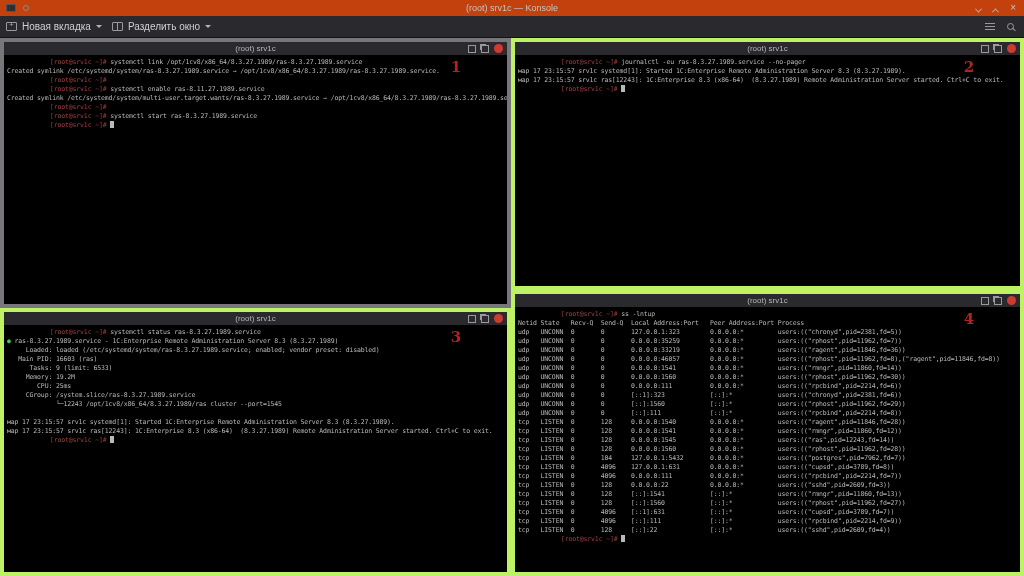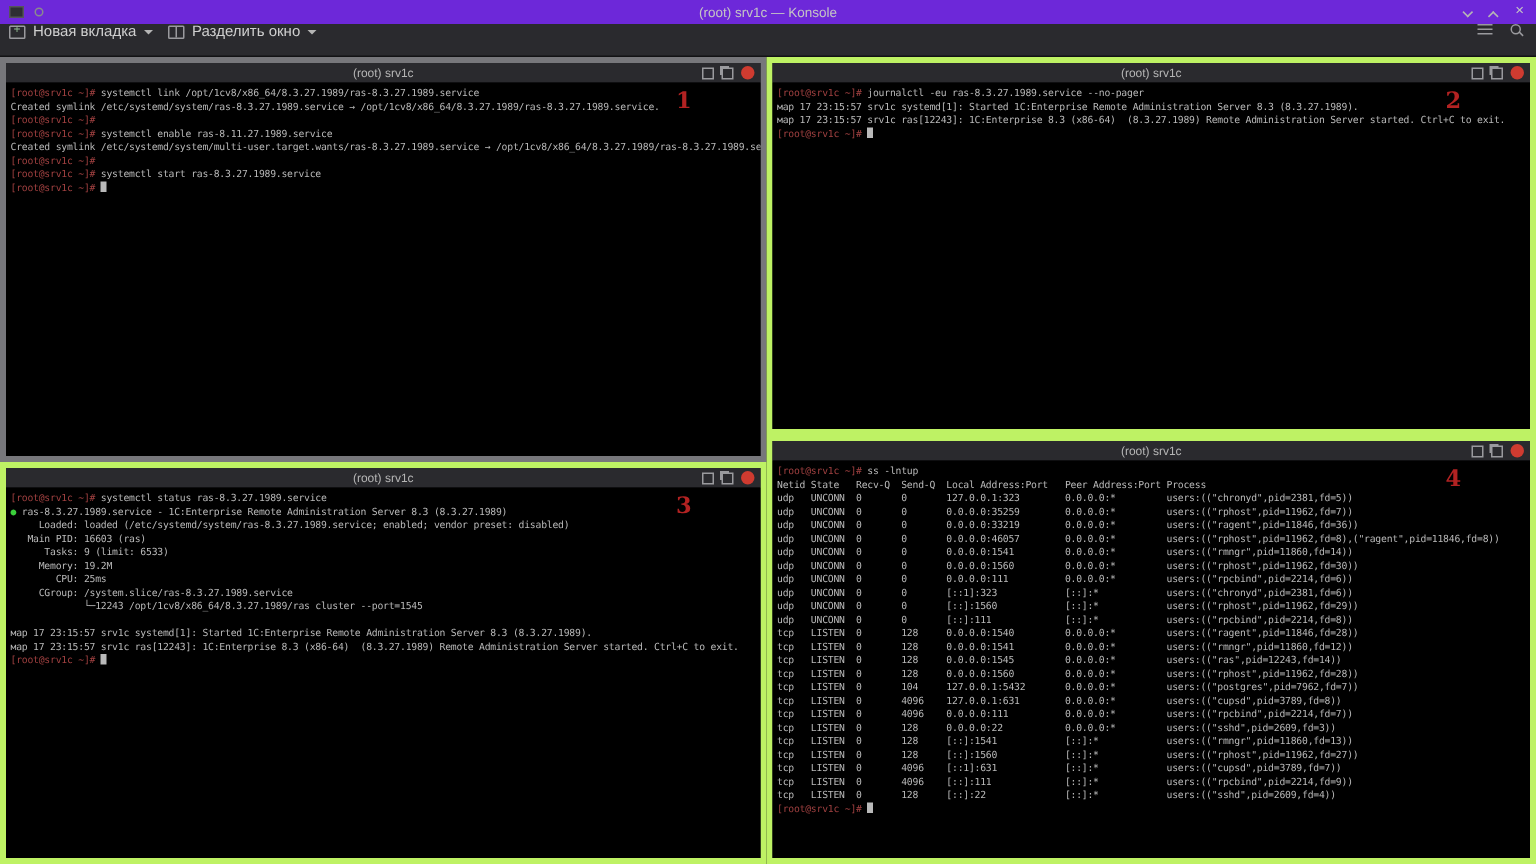--- a/index.html
+++ b/index.html
@@ -1,32 +1,32 @@
 <!DOCTYPE html>
 <html><head>
 <meta charset="utf-8">
 <style>
   * { margin:0; padding:0; box-sizing:border-box; }
   html,body { width:1024px; height:576px; overflow:hidden; }
   body { background:#1a1a1e; font-family:"Liberation Sans",sans-serif; }
 
   
-  .titlebar { height:16px; background:#6d28d9; display:flex; align-items:center; position:relative; }
+  .titlebar { height:16px; background:#c2410c; display:flex; align-items:center; position:relative; }
   .tb-title { position:absolute; left:0; right:0; text-align:center; font-size:9px; color:#c5c5c5; }
   .tb-left { display:flex; gap:7px; padding-left:6px; z-index:1; align-items:center; }
   .tb-right { margin-left:auto; display:flex; gap:12px; padding-right:8px; z-index:1; align-items:center; }
   .mini-term { width:10px; height:8px; background:#2e2e33; border:1px solid #55555a; }
   .pin { width:6px; height:6px; border:1px solid #8a8a8e; border-radius:50%; }
   .chev { width:5px; height:5px; border-right:1px solid #b5b5b5; border-bottom:1px solid #b5b5b5; display:inline-block; }
   .chev.down { transform:rotate(45deg) translate(-1px,-1px); }
   .chev.up { transform:rotate(-135deg) translate(-1px,-1px); }
   .x-glyph { color:#c5c5c5; font-size:10px; line-height:10px; }
 
   
-  .toolbar { height:22px; background:#2a2a2e; border-bottom:1px solid #121214; display:flex; align-items:flex-start; padding:0 6px; gap:10px; }
+  .toolbar { height:22px; background:#2a2a2e; border-bottom:1px solid #121214; display:flex; align-items:center; padding:0 6px; gap:10px; }
   .tb-btn { background:transparent; border:none; color:#cfcfcf; font-size:10px; font-family:inherit; display:flex; align-items:center; gap:5px; cursor:default; }
   .ico-tab { width:11px; height:9px; border:1px solid #9a9a9e; border-radius:1px; position:relative; }
   .ico-tab::before { content:"+"; position:absolute; left:2px; top:-3px; font-size:8px; color:#8fb98f; }
   .ico-split { width:11px; height:9px; border:1px solid #9a9a9e; border-radius:1px; position:relative; }
   .ico-split::before { content:""; position:absolute; left:4px; top:0; bottom:0; width:1px; background:#9a9a9e; }
   .dd-arrow { width:0; height:0; border-left:3px solid transparent; border-right:3px solid transparent; border-top:3px solid #b5b5b5; }
   .toolbar-right { margin-left:auto; display:flex; gap:12px; align-items:center; padding-right:4px; }
   .ico-list { width:10px; display:flex; flex-direction:column; gap:2px; }
   .ico-list i { display:block; height:1px; background:#9a9a9e; }
   .ico-search { width:7px; height:7px; border:1px solid #9a9a9e; border-radius:50%; position:relative; }
@@ -46,21 +46,21 @@
   .picon.expand { width:8px; height:8px; border:1px solid #9a9a9e; }
   .picon.detach { width:8px; height:8px; border:1px solid #9a9a9e; box-shadow:-2px -2px 0 -1px #9a9a9e; }
   .picon.closep { width:9px; height:9px; border-radius:50%; background:#cf3b30; }
 
   
   .term { flex:1; background:#000; position:relative; overflow:hidden;
           padding:3px 0 0 3px;
           font-family:"DejaVu Sans Mono",monospace; font-size:6.5px; letter-spacing:-0.15px;
           line-height:9px; color:#b9b9b9; }
   .tline { white-space:pre; height:9px; }
-  .seg-p { color:#a04040; }
+  .seg-p { color:#a04040;margin-left:43px; }
   .seg-n { color:#b9b9b9; }
   .seg-g { color:#3ad03a; font-weight:bold; }
   .cursor { display:inline-block; width:4px; height:7px; background:#b9b9b9; vertical-align:-1px; }
   .annotation { position:absolute; top:8px; right:46px; color:#b22222;
                 font-family:"DejaVu Serif",serif; font-weight:bold; font-size:15px; }
 </style>
 </head>
 <body>
 
 <div class="window">

